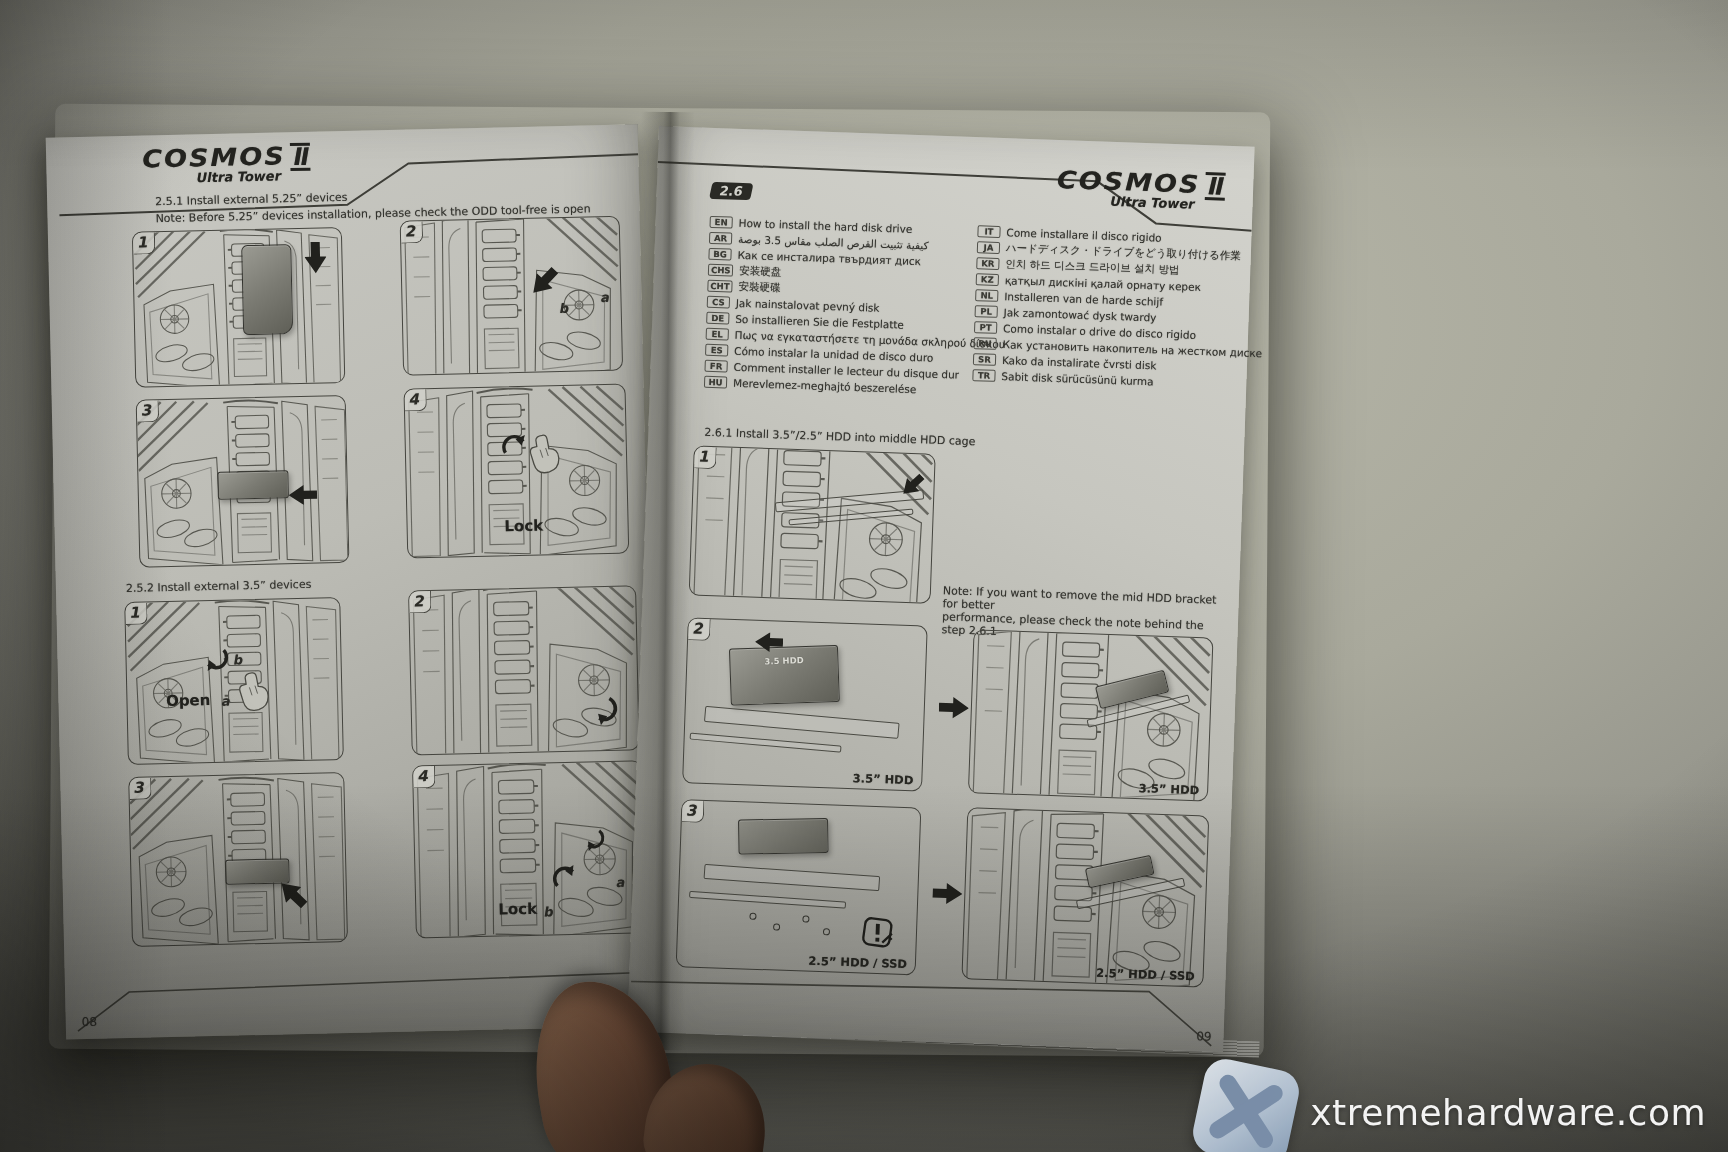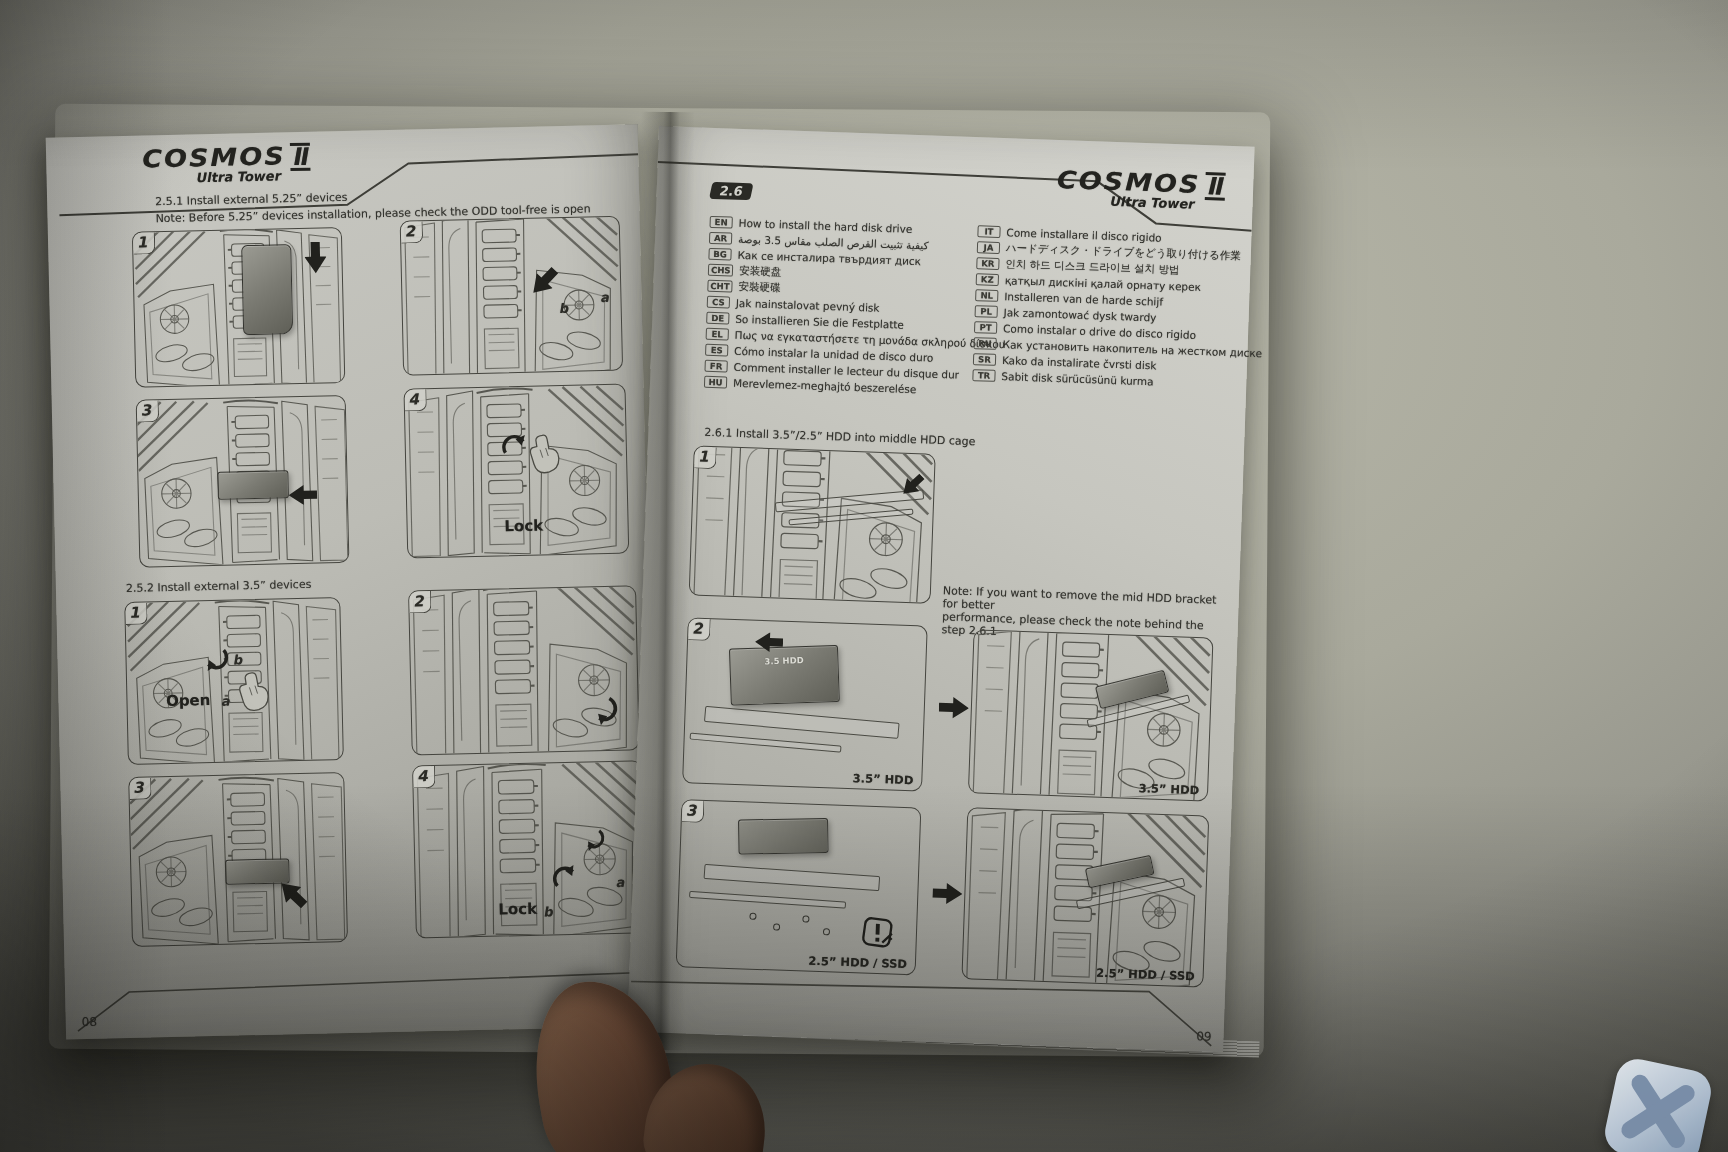--- a/index.html
+++ b/index.html
@@ -425,14 +425,15 @@
     <span class="pagenum" style="right:12px;bottom:8px">09</span>
   </div>
 
   <div class="spine"></div>
   <div class="finger finger1"></div>
   <div class="finger finger2"></div>
   <div class="vignette"></div>
 
   <div class="wm">
     <div class="wmlogo"></div>
+    <div class="wmtext">xtremehardware.com</div>
   </div>
 </div>
 
 </body></html>

